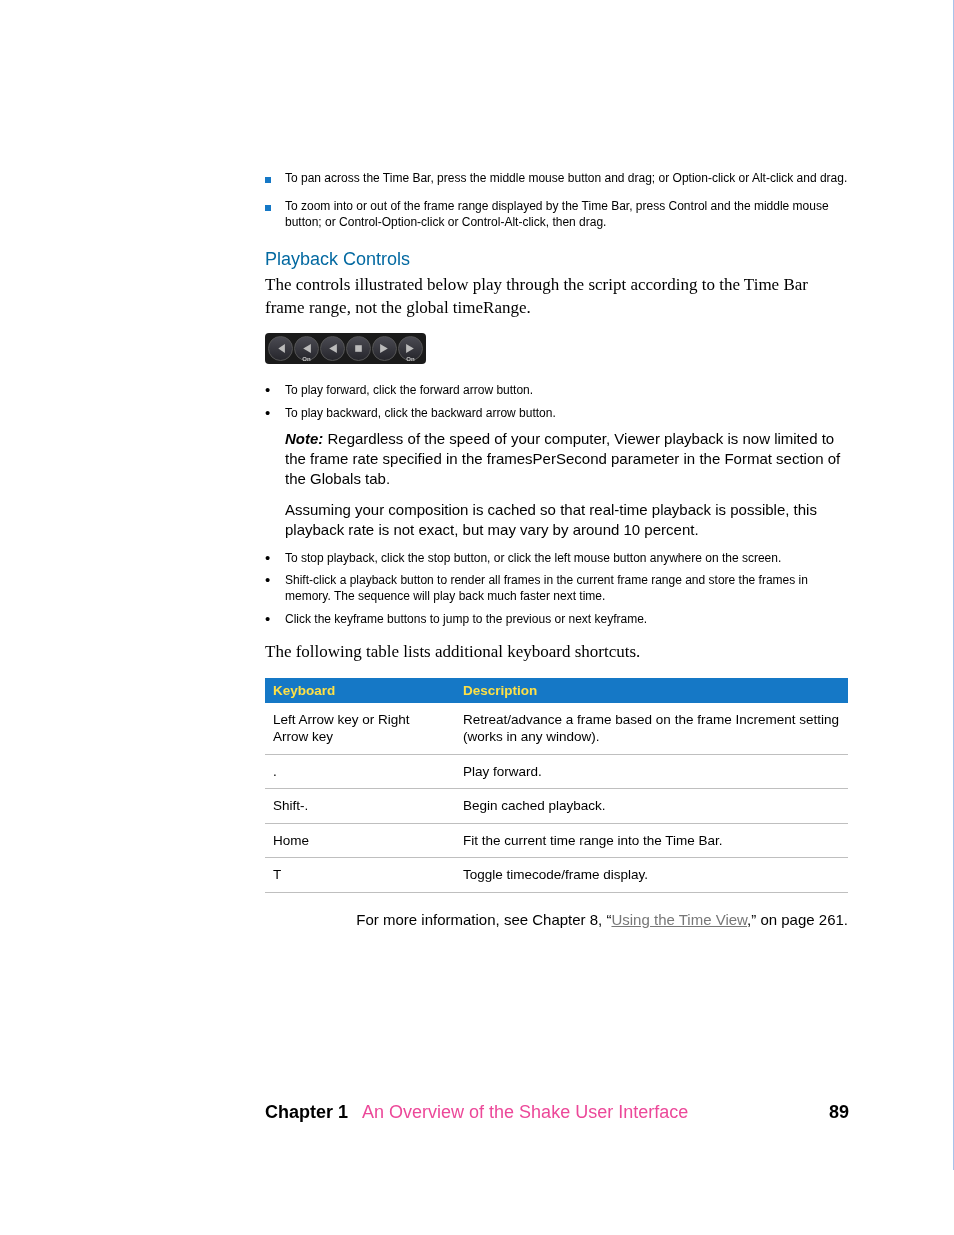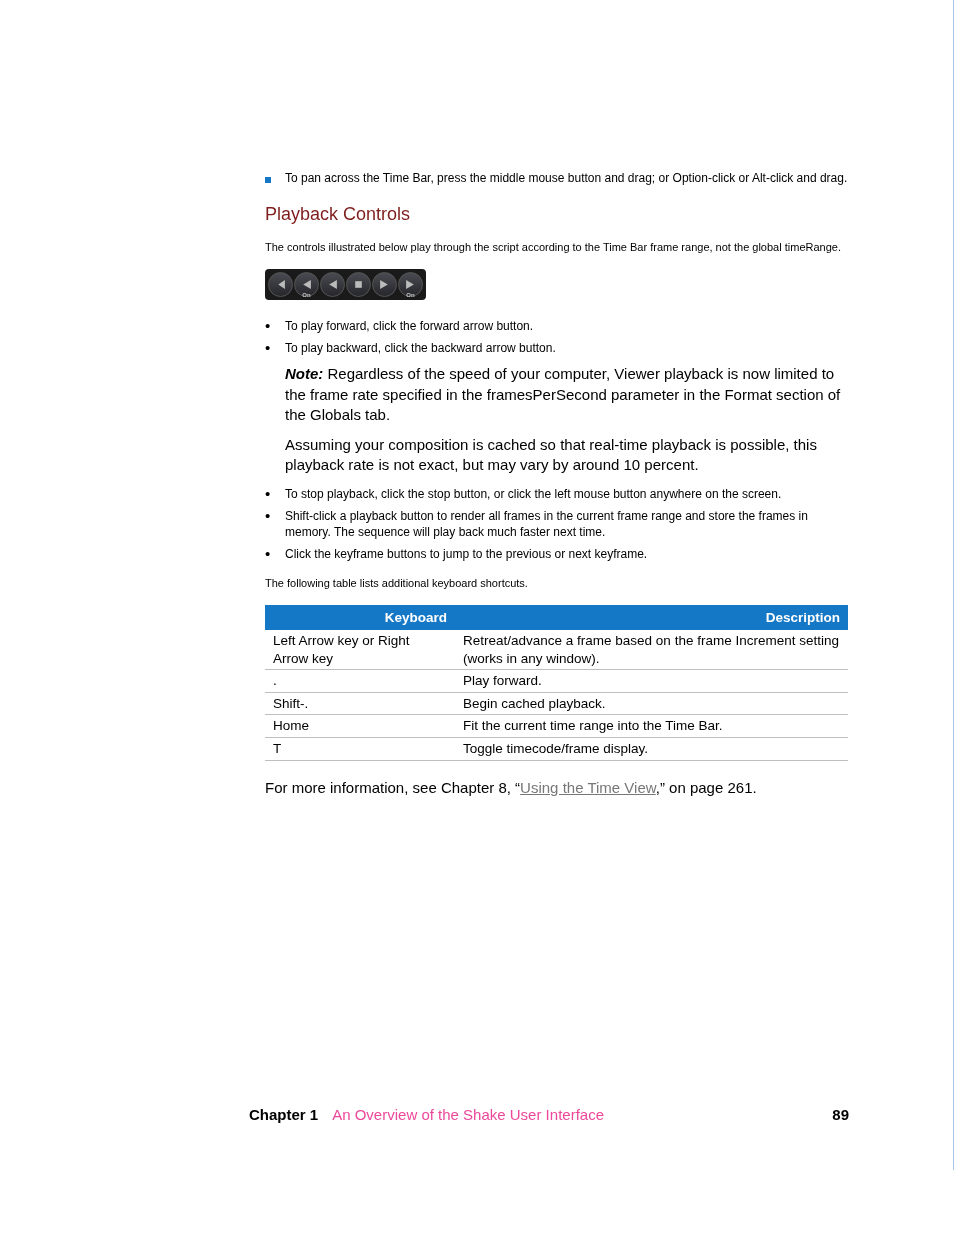--- a/index.html
+++ b/index.html
@@ -22,23 +22,23 @@
   .sq-bullet {
     width: 6px; height: 6px; background: #1578c6;
     flex: 0 0 6px; margin-top: 7px; margin-right: 14px;
   }
   .dot-bullet {
     flex: 0 0 6px; margin-right: 14px; margin-top: -1px;
     font-size: 15px; color: #000;
   }
   .bullet-text { font-size: 12px; line-height: 1.35; }
   .heading {
-    color: #7f1d1d; font-size: 18px; margin-bottom: 15px; font-weight: 500;
-  }
-  .intro { font-size: 11px; line-height: 1.35; margin-bottom: 14px; }
+    color: #0369a1; font-size: 18px; margin-bottom: 4px; font-weight: 500;
+  }
+  .intro { font-size: 17px; line-height: 1.35; margin-bottom: 14px; font-family: Liberation Serif, serif; }
   .playback-bar {
     display: flex; gap: 1px; margin-bottom: 18px;
     background:#1a1a1a; padding:3px; width: fit-content; border-radius:4px;
   }
   .pb-btn {
     width: 25px; height: 25px; background: linear-gradient(#4a4a52,#26262c);
     border-radius: 50%; display:flex; align-items:center; justify-content:center;
     position:relative; border:1px solid #555;
   }
   .pb-btn svg { width: 11px; height: 11px; }
@@ -48,49 +48,53 @@
   .list2 { margin-bottom: 14px; }
   .list2 .bullet-row { margin-bottom: 6px; }
   .sub-para {
     font-size: 15px; line-height: 1.35; margin: 8px 0 10px 20px;
   }
   .note-label { font-style: italic; font-weight: 700; }
   table {
     width: 100%; border-collapse: collapse; font-size: 13.5px; margin-bottom: 18px;
   }
   thead th {
-    background: #1578c6; color: #ffffff; text-align: right; font-weight: 600;
+    background: #1578c6; color: #fde047; text-align: left; font-weight: 600;
     padding: 5px 8px; font-size: 13.5px;
   }
   thead th:first-child { width: 190px; }
   tbody td {
-    padding: 2px 8px; vertical-align: top; border-bottom: 1px solid #bfbfbf;
+    padding: 8px 8px; vertical-align: top; border-bottom: 1px solid #bfbfbf;
     line-height: 1.3;
   }
-  .post { font-size: 15px; }
+  .post { font-size: 15px; text-align: right; }
   .link { color: #777; text-decoration: underline; }
   .footer {
-    position: absolute; bottom: 112px; left: 249px; right: 105px;
-    display: flex; justify-content: space-between; font-size: 15px;
+    position: absolute; bottom: 112px; left: 265px; right: 105px;
+    display: flex; justify-content: space-between; font-size: 18px;
   }
   .footer .left { display:flex; gap: 14px; }
   .footer .chapter { font-weight: 700; }
   .footer .title { color: #ec4899; }
   .footer .pnum { font-weight: 700; }
 </style>
 </head>
 <body>
 
 <div class="page">
 
   <div class="bullet-section">
     <div class="bullet-row">
       <div class="sq-bullet"></div>
       <div class="bullet-text">To pan across the Time Bar, press the middle mouse button and drag; or Option-click or Alt-click and drag.</div>
     </div>
+    <div class="bullet-row">
+      <div class="sq-bullet"></div>
+      <div class="bullet-text">To zoom into or out of the frame range displayed by the Time Bar, press Control and the middle mouse button; or Control-Option-click or Control-Alt-click, then drag.</div>
+    </div>
   </div>
 
   <div class="heading">Playback Controls</div>
   <div class="intro">The controls illustrated below play through the script according to the Time Bar frame range, not the global timeRange.</div>
 
   <div class="playback-bar">
     <div class="pb-btn">
       <svg viewBox="0 0 10 10">
           <path d="M1 1v8M9 1L3 5l6 4z" fill="#bbb"></path>
         </svg>

